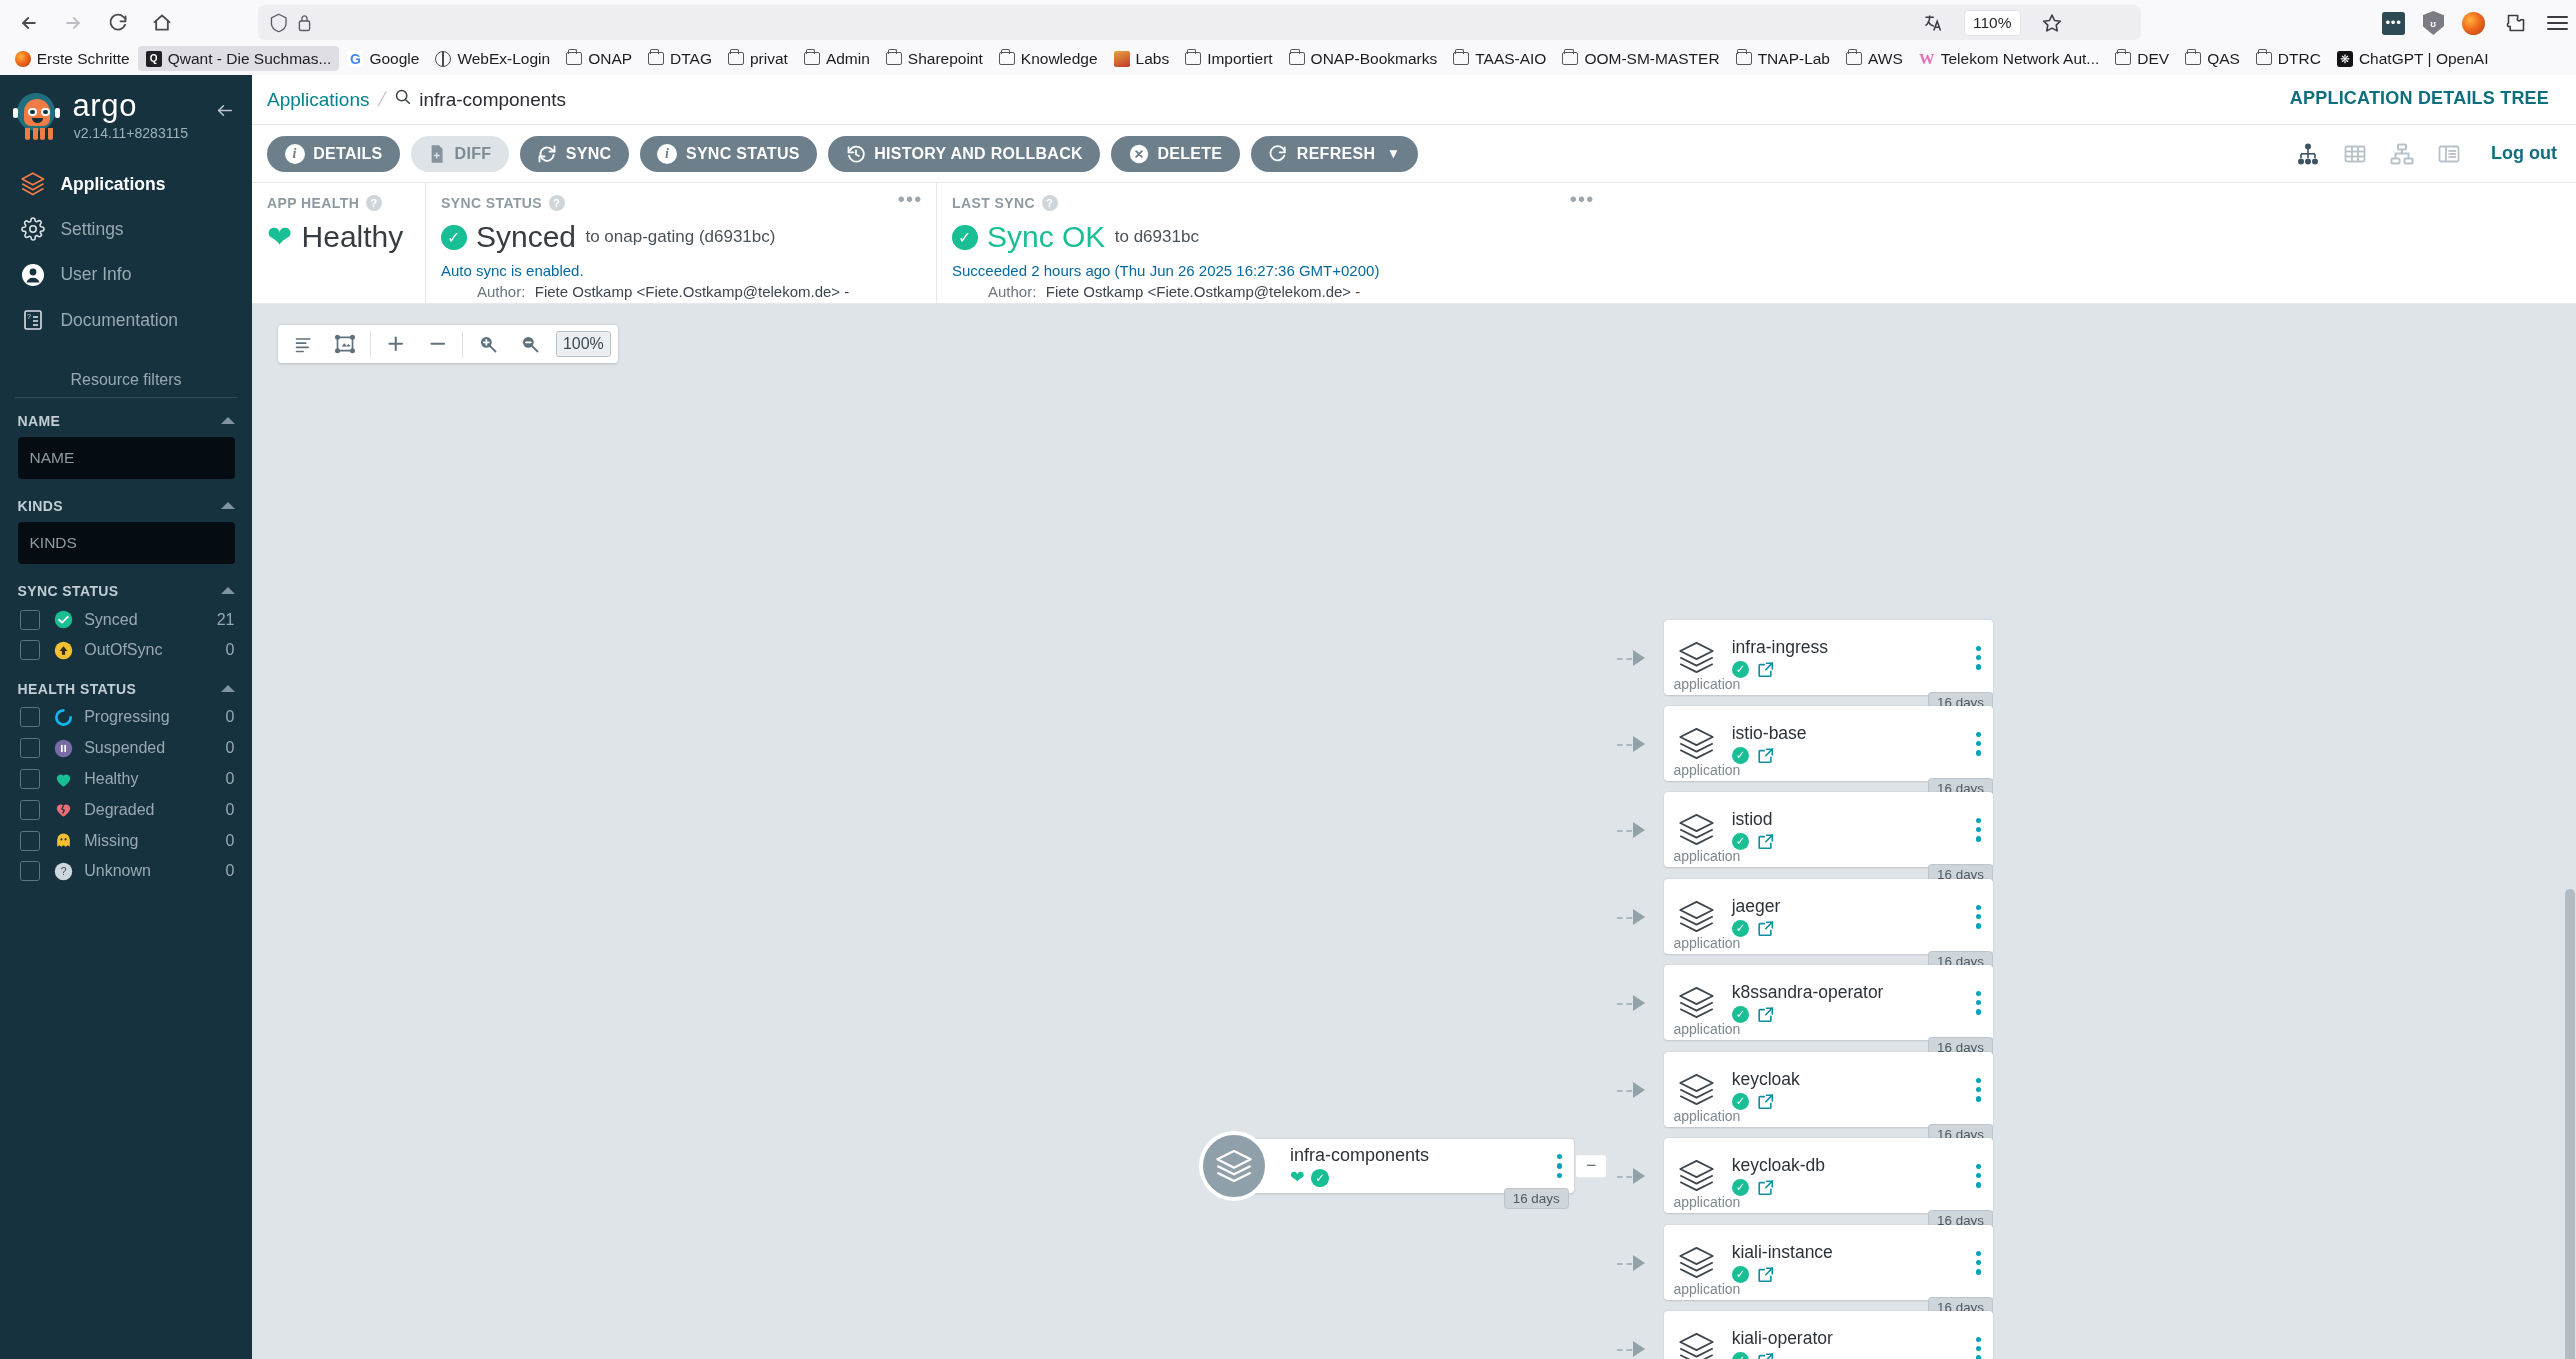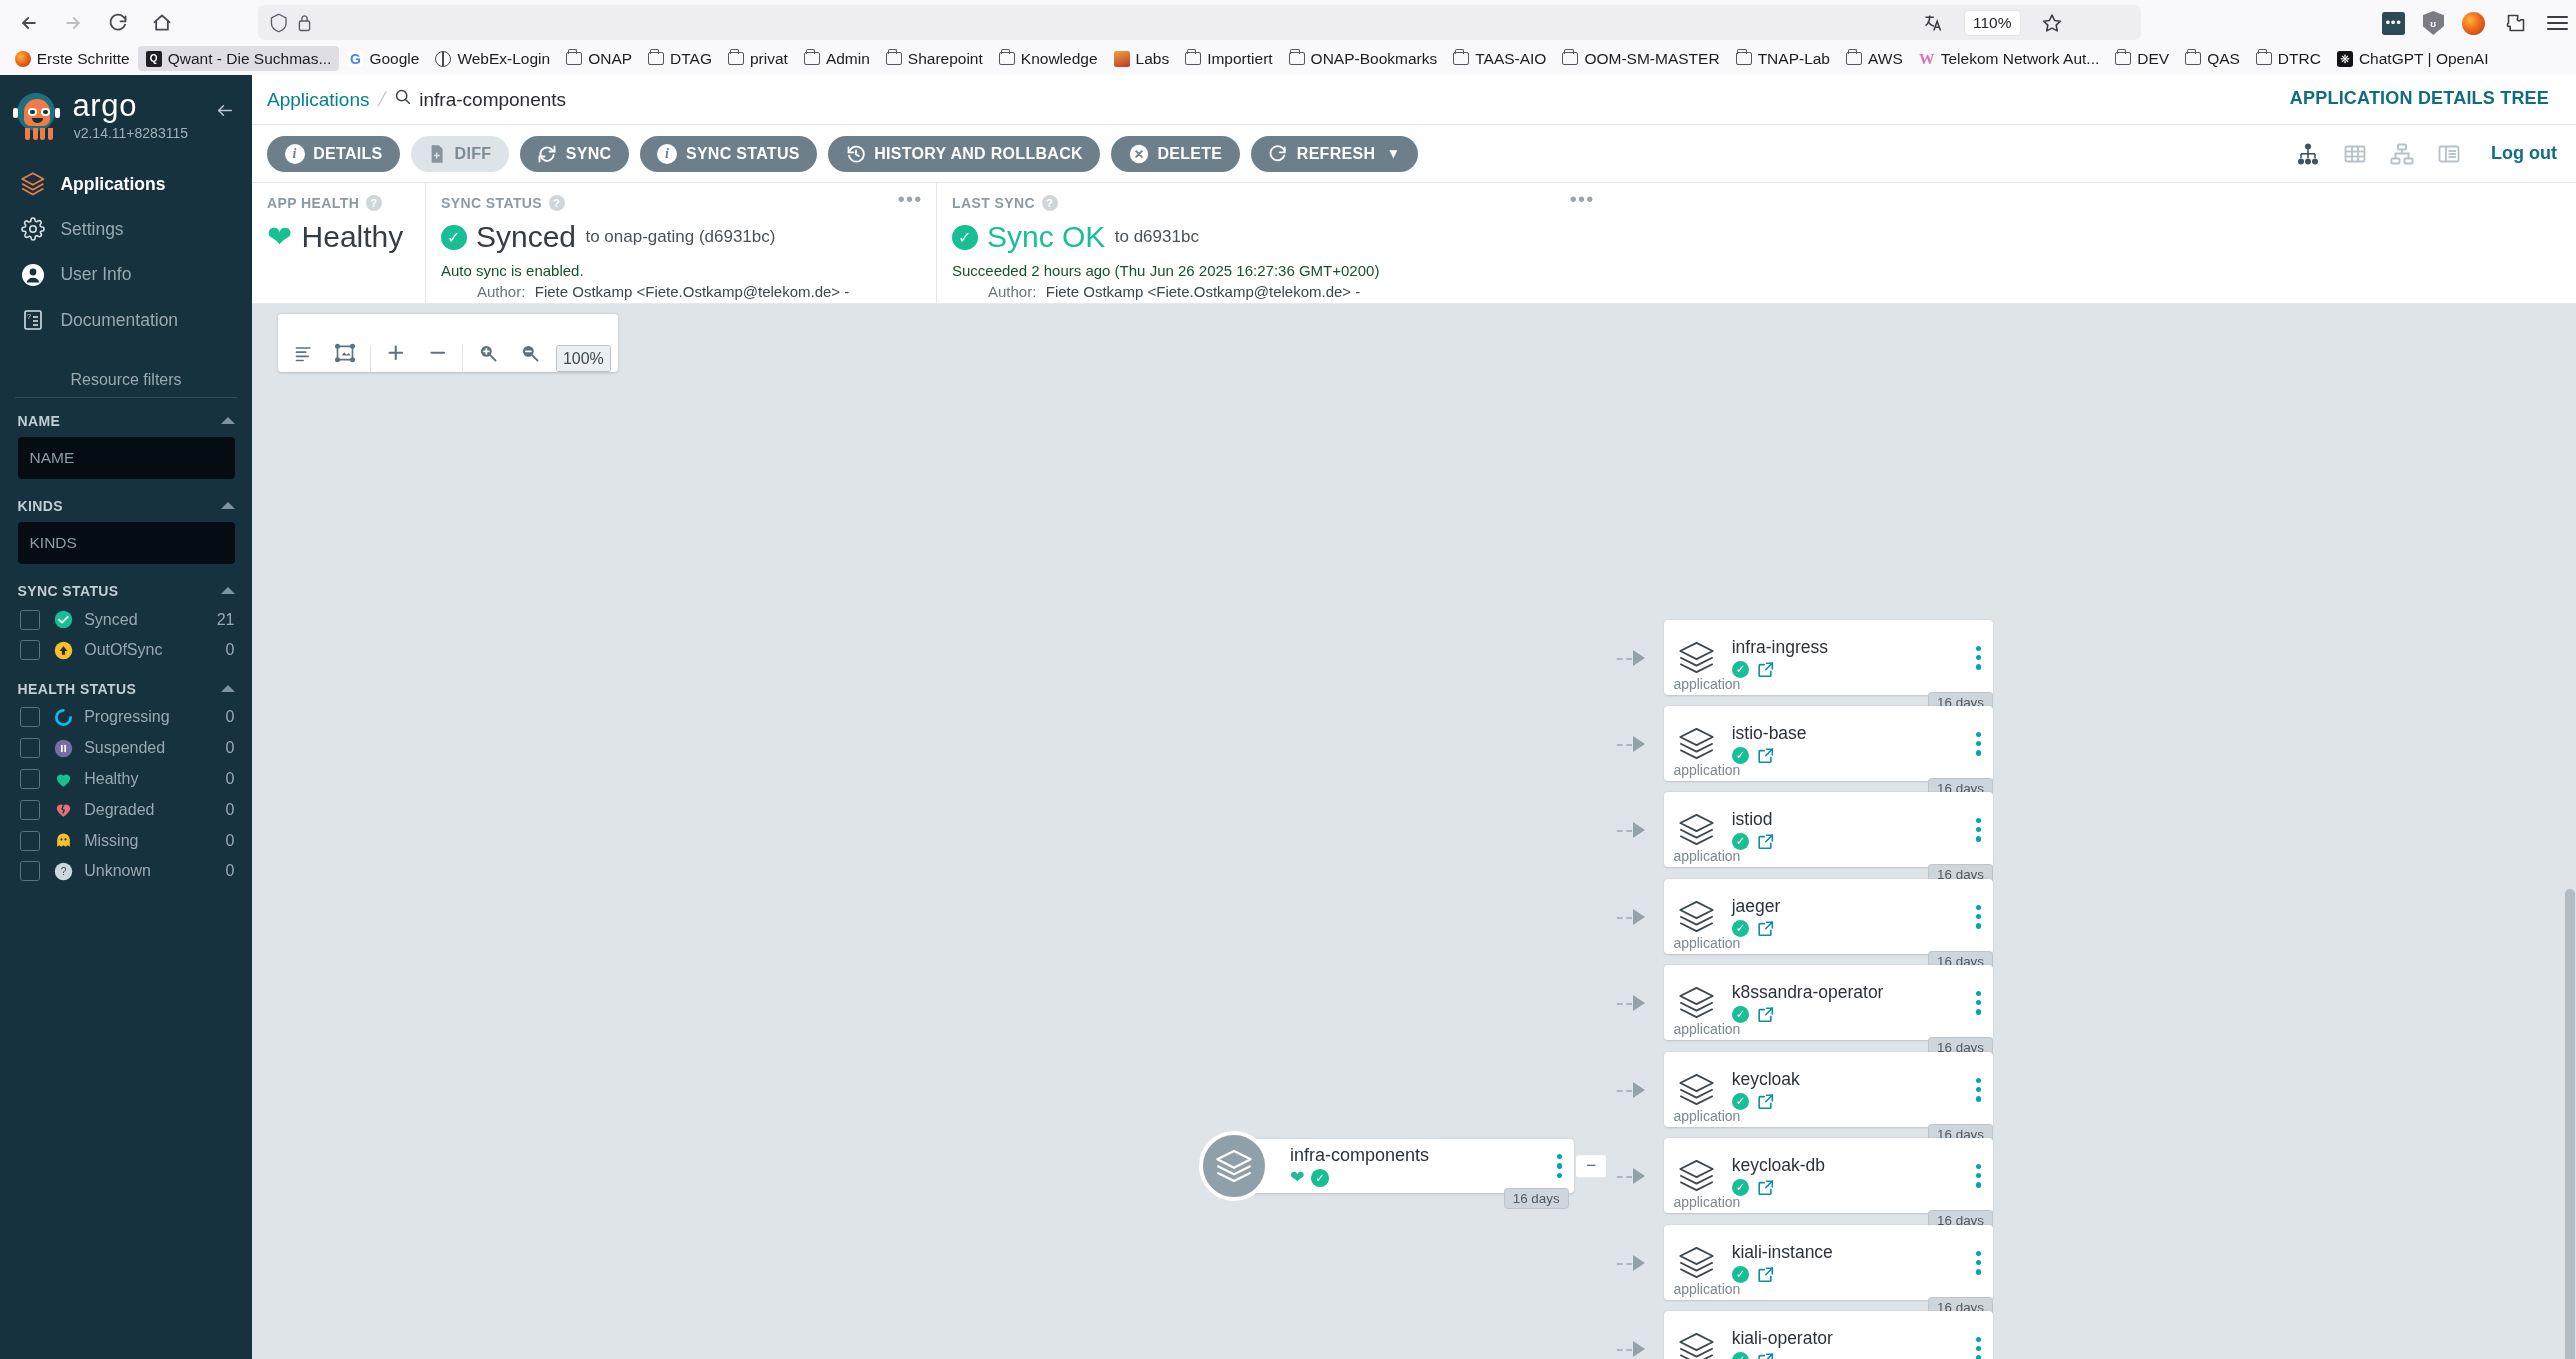--- a/index.html
+++ b/index.html
@@ -188,30 +188,30 @@
   .qmark { width:16px;height:16px;border-radius:50%;background:#cfd6da;color:#fff;font-size:11.4px;
            display:flex;align-items:center;justify-content:center;font-weight:bold;}
   .sp-dots { position:absolute; right:13.4px; top:12px; color:#9aa5ac; font-size:20px; letter-spacing:1.3px; line-height:8px;}
   .sp-main { display:flex; align-items:center; gap:9.4px; margin-top:9.4px; }
   .heart { color:#18be94; font-size:30px; line-height:1; }
   .check-circle { width:25.6px;height:25.6px;border-radius:50%;background:#18be94;color:#fff;
                   display:flex;align-items:center;justify-content:center;font-size:16px;flex:0 0 auto;}
   .sp-big { font-size:30px; color:#363c42; }
   .sp-big.green { color:#18be94; }
   .sp-sub { font-size:17px; color:#4a5258; }
-  .sp-line { font-size:15px; color:#14532d; margin-top:8px; }
+  .sp-line { font-size:15px; color:#0369a1; margin-top:8px; }
   .sp-kv { display:flex; gap:9.4px; font-size:15px; color:#3d464e; margin-top:4px; }
   .sp-kv .k { color:#6a747c; }
   .sp-kv .k.ind { padding-left:36px; }
 
   
   .tree-canvas { position:relative; height: 1056px; background:#dfe4e8; overflow:hidden; }
   .zoom-toolbar {
-    position:absolute; left:25.6px; top:10px; height:58px; background:#fff; border-radius:3.4px;
-    display:flex; align-items:flex-end; padding: 0 6.7px; gap:2.7px;
+    position:absolute; left:25.6px; top:21px; height:38px; background:#fff; border-radius:3.4px;
+    display:flex; align-items:center; padding: 0 6.7px; gap:2.7px;
     box-shadow: 0 0.7px 2.7px rgba(0,0,0,.18);
   }
   .zt-btn { width:39px;height:39px;display:flex;align-items:center;justify-content:center;color:#5f717c;}
   .zt-sep { width:0.7px; height:27px; background:#dfe3e6; margin:0 2.7px; }
   .zt-pct {
     border:0.7px solid #b9c3c9; background:#eceff1; border-radius:2.7px; padding:3.4px 6px;
     font-size:16px; color:#3d4a52; margin-left:4px;
   }
 
   .root-node {

